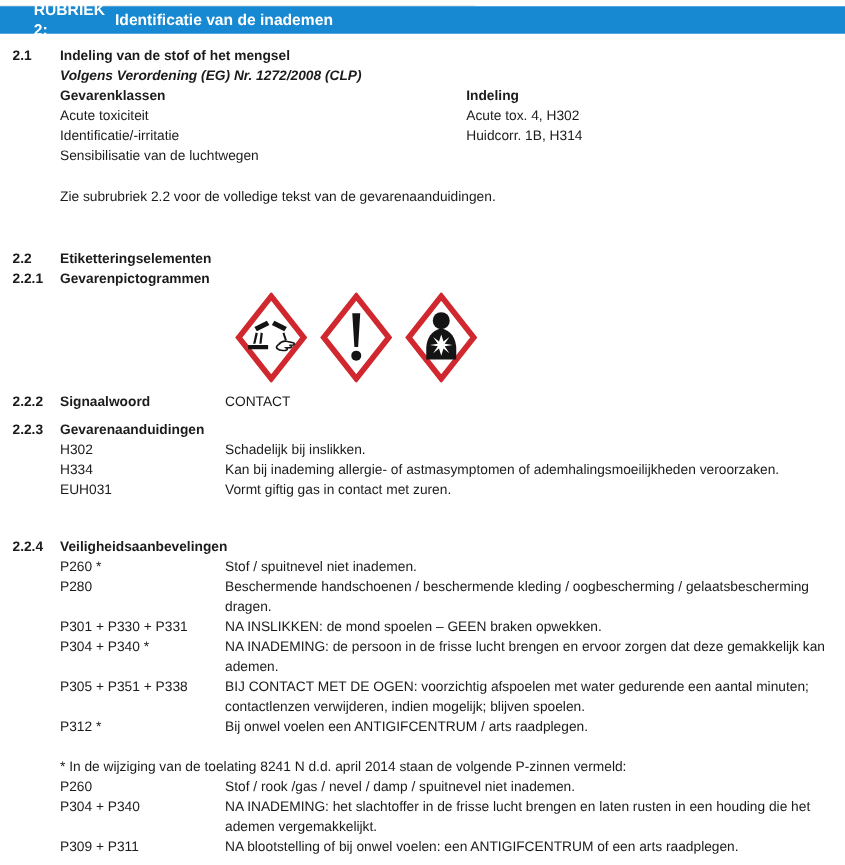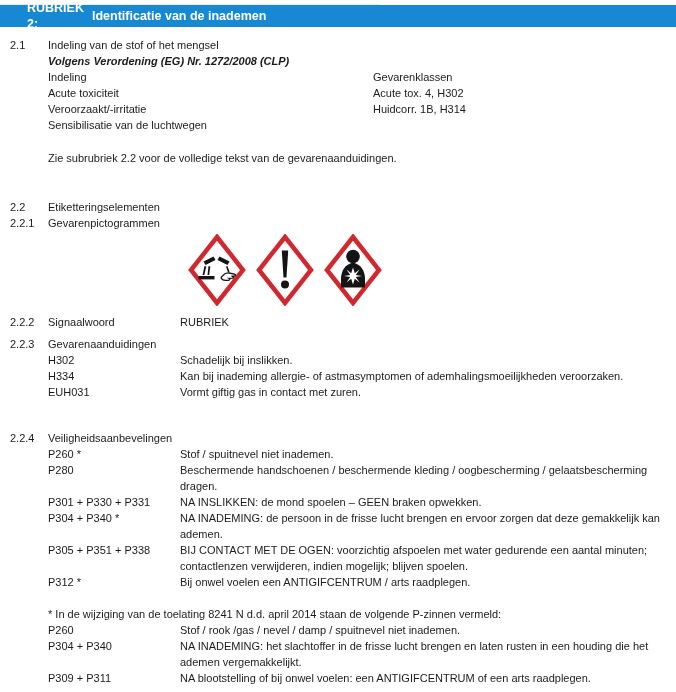--- a/index.html
+++ b/index.html
@@ -12,21 +12,21 @@
     font-size:11px;line-height:16px;color:#1b1b1b;
   }
   .top-hairline{height:4px;border-bottom:1px solid #ececec;width:380px;}
   .topbar{
     margin-top:0;height:22px;background:#1789d2;color:#ffffff;
     display:flex;align-items:center;padding:0 0 0 27px;
     font-weight:bold;font-size:12.5px;
   }
   .tb-label{width:65px;}
   .content{padding:0 14px 0 10px;}
-  .bold{font-weight:normal;}
+  .bold{font-weight:bold;}
   .bolditalic{font-weight:bold;font-style:italic;}
   .row{display:grid;grid-template-columns:38px 1fr;}
   .indent{margin-left:38px;}
   .sec21{margin-top:10px;}
   .hztable{display:grid;grid-template-columns:325px 1fr;}
   .note{margin-top:17px;}
   .sec22{margin-top:33px;}
   .pictorow{margin:3px 0 2px 178px;display:flex;gap:10px;height:76px;}
   .pictorow svg{display:block;}
   .sigrow{display:grid;grid-template-columns:38px 132px 1fr;margin-top:4px;}
@@ -49,27 +49,27 @@
 
   <div class="content">
 
     <div class="row sec21">
       <span class="bold">2.1</span>
       <span class="bold">Indeling van de stof of het mengsel</span>
     </div>
     <div class="indent bolditalic">Volgens Verordening (EG) Nr. 1272/2008 (CLP)</div>
 
     <div class="indent hztable">
+      <div class="bold">Gevarenklassen</div>
       <div class="bold">Indeling</div>
-      <div class="bold">Gevarenklassen</div>
 
         <div>Acute toxiciteit</div>
         <div>Acute tox. 4, H302</div>
 
-        <div>Veroorzaakt/-irritatie</div>
+        <div>Identificatie/-irritatie</div>
         <div>Huidcorr. 1B, H314</div>
 
         <div>Sensibilisatie van de luchtwegen</div>
       </div>
 
     <div class="indent note">Zie subrubriek 2.2 voor de volledige tekst van de gevarenaanduidingen.</div>
 
     <div class="row sec22">
       <span class="bold">2.2</span>
       <span class="bold">Etiketteringselementen</span>
@@ -105,21 +105,21 @@
         <polygon points="29,3 55,36 29,69 3,36" fill="#ffffff" stroke="#d0282e" stroke-width="4.5"></polygon>
         <circle cx="29" cy="22.5" r="6.8" fill="#141414"></circle>
         <path d="M29,28.5 C21,30.5 17.5,36.5 17,44 L17,53.5 L41,53.5 L41,44 C40.5,36.5 37,30.5 29,28.5 Z" fill="#141414"></path>
         <polygon points="29,33.5 30.8,39.2 35.5,35.5 31.8,41 38,42 31.8,43 35.5,48.5 30.8,44.8 29,50.5 27.2,44.8 22.5,48.5 26.2,43 20,42 26.2,41 22.5,35.5 27.2,39.2" fill="#ffffff"></polygon>
       </svg>
     </div>
 
     <div class="sigrow">
       <span class="bold">2.2.2</span>
       <span class="bold">Signaalwoord</span>
-      <span>RUBRIEK</span>
+      <span>CONTACT</span>
     </div>
 
     <div class="row s223">
       <span class="bold">2.2.3</span>
       <span class="bold">Gevarenaanduidingen</span>
     </div>
     <div class="indent">
 
         <div class="strow">
           <span>H302</span>

